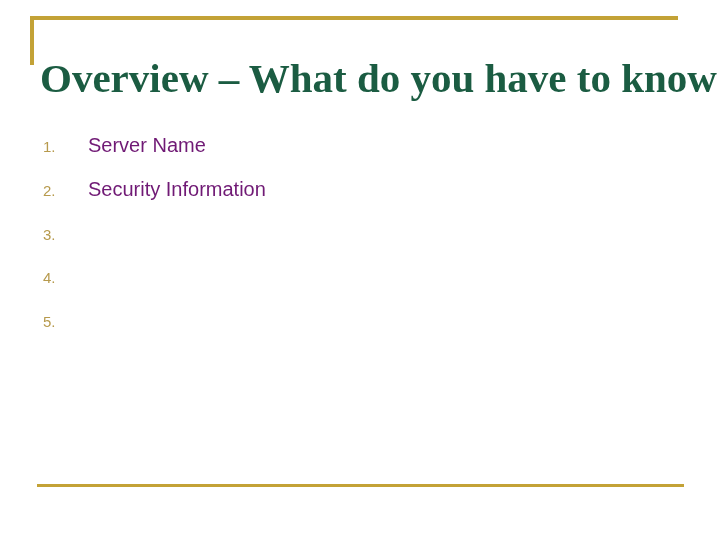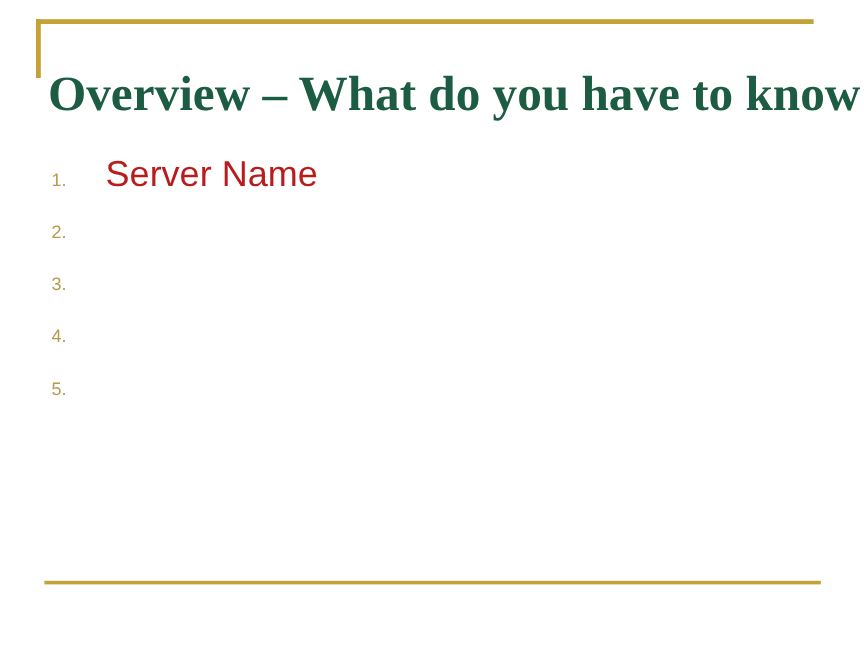--- a/index.html
+++ b/index.html
@@ -52,23 +52,23 @@
     display: flex;
     align-items: baseline;
   }
   .body-list .num {
     flex: 0 0 45px;
     font-size: 15px;
     line-height: 43.4px;
     color: #B79A4D;
   }
   .body-list .txt {
-    font-size: 30px;
+    font-size: 20px;
     line-height: 43.4px;
-    color: #b91c1c;
+    color: #701a75;
     white-space: nowrap;
   }
   .bottom-rule {
     position: absolute;
     left: 37px;
     top: 484px;
     width: 647px;
     height: 3px;
     background: #C3A236;
   }
@@ -83,20 +83,21 @@
 
   <h1 class="slide-title">Overview – What do you have to know…</h1>
 
   <div class="body-list">
     <div class="row">
       <span class="num">1.</span>
       <span class="txt">Server Name</span>
     </div>
     <div class="row">
       <span class="num">2.</span>
+      <span class="txt">Security Information</span>
     </div>
     <div class="row">
       <span class="num">3.</span>
     </div>
     <div class="row">
       <span class="num">4.</span>
     </div>
     <div class="row">
       <span class="num">5.</span>
     </div>

